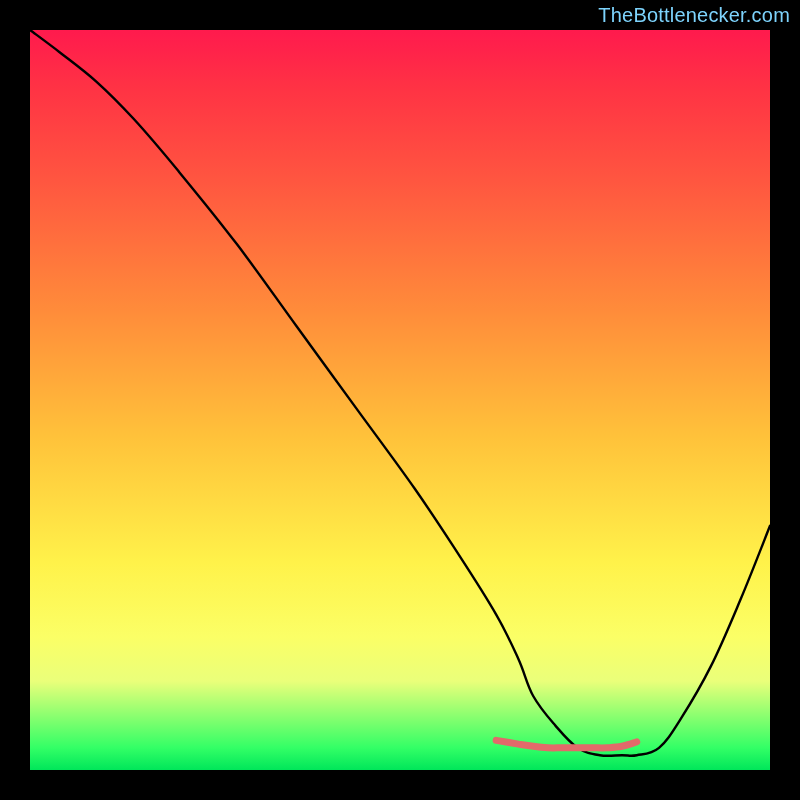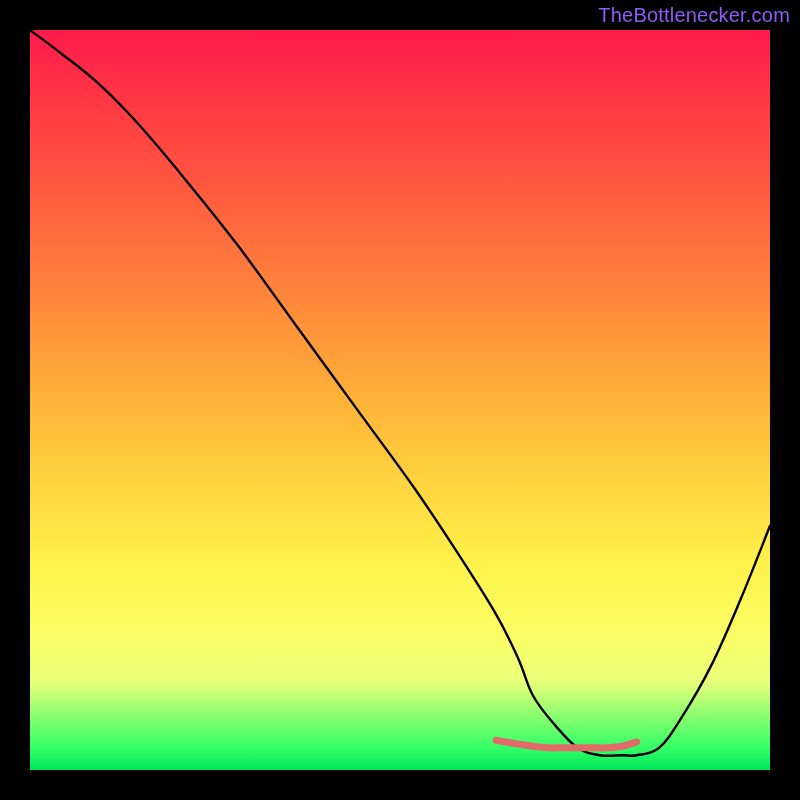--- a/index.html
+++ b/index.html
@@ -26,21 +26,21 @@
       #fff24a 72%,
       #fbff66 82%,
       #eaff7a 88%,
       #33ff66 97%,
       #00e65a 100%);
   }
   .attrib {
     position: absolute;
     top: 4px;
     right: 10px;
-    color: #8b5cf6;
+    color: #7dd3fc;
     font-size: 20px;
     font-weight: 500;
     letter-spacing: 0.2px;
   }
   svg.plot {
     position: absolute;
     left: 30px;
     top: 30px;
     width: 740px;
     height: 740px;

